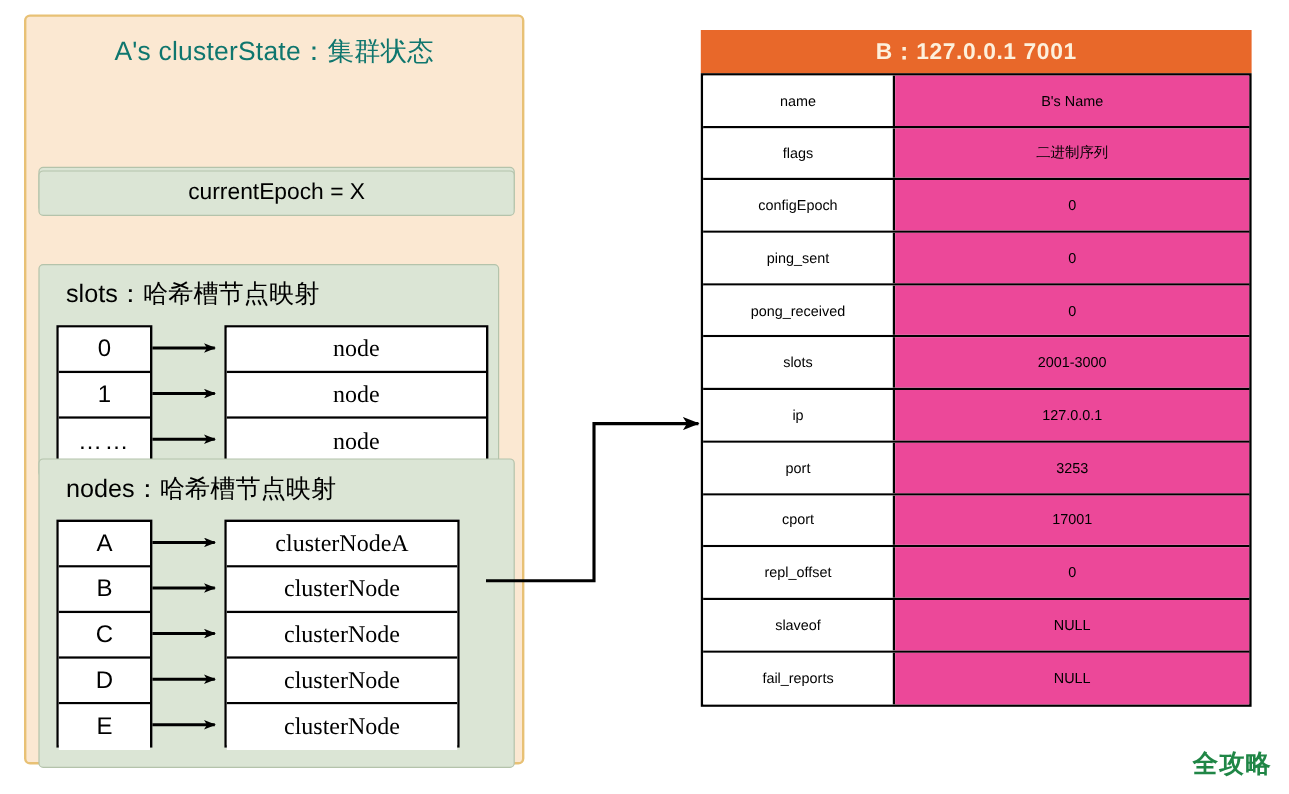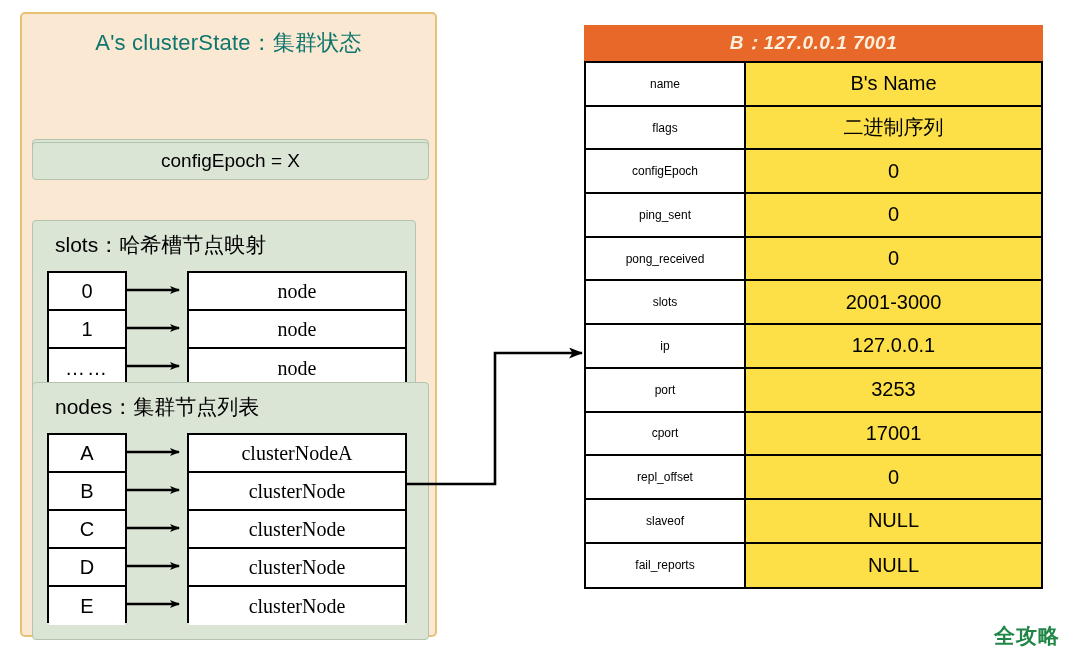--- a/index.html
+++ b/index.html
@@ -157,21 +157,20 @@
     box-sizing: border-box;
     height: 36px;
     background: #e8682a;
     display: flex;
     align-items: center;
     justify-content: center;
     color: #fdf0dc;
     font-size: 19px;
     font-weight: 700;
     letter-spacing: 0.5px;
-    font-style: italic;
   }
   .nt-body {
     box-sizing: border-box;
     border: 2.5px solid #000;
     border-top: 2.5px solid #000;
   }
   .nt-row {
     display: flex;
     height: 43.7px;
     box-sizing: border-box;
@@ -187,22 +186,22 @@
     justify-content: center;
     font-size: 12px;
     background: #ffffff;
   }
   .nt-val {
     flex: 1;
     box-sizing: border-box;
     display: flex;
     align-items: center;
     justify-content: center;
-    font-size: 20px;
-    background: #fde047;
+    font-size: 12px;
+    background: #ec4899;
   }
 
   
   .connector {
     position: absolute;
     left: 400px;
     top: 330px;
     width: 200px;
     height: 180px;
     overflow: visible;
@@ -226,21 +225,21 @@
 
 <div class="cluster-panel">
 
   <div class="cluster-title">A's clusterState：集群状态</div>
 
   <div class="green-box box-myself">
     <div class="row-label">myself</div>
   </div>
 
   <div class="green-box box-epoch">
-    <div class="row-label">configEpoch = X</div>
+    <div class="row-label">currentEpoch = X</div>
   </div>
 
   <div class="green-box box-slots">
     <div class="group-heading">slots：哈希槽节点映射</div>
 
     <div class="idx-col" style="left:14px; top:50px; width:80px; height:114px;">
       <div class="idx-cell" style="height:38px;">
           <span>0</span>
         </div>
       <div class="idx-cell" style="height:38px;">
@@ -269,41 +268,41 @@
           <path d="M0,0 L10,4 L0,8 L2.5,4 Z" fill="#000"></path>
         </marker>
       </defs>
       <line x1="0" y1="19" x2="52" y2="19" stroke="#000" stroke-width="2.5" marker-end="url(#ah1)"></line>
       <line x1="0" y1="57" x2="52" y2="57" stroke="#000" stroke-width="2.5" marker-end="url(#ah1)"></line>
       <line x1="0" y1="95" x2="52" y2="95" stroke="#000" stroke-width="2.5" marker-end="url(#ah1)"></line>
     </svg>
   </div>
 
   <div class="green-box box-nodes">
-    <div class="group-heading">nodes：集群节点列表</div>
+    <div class="group-heading">nodes：哈希槽节点映射</div>
 
     <div class="idx-col" style="left:14px; top:50px; width:80px; height:190px;">
       <div class="idx-cell" style="height:38px;">
           <span>A</span>
         </div>
       <div class="idx-cell" style="height:38px;">
           <span>B</span>
         </div>
       <div class="idx-cell" style="height:38px;">
           <span>C</span>
         </div>
       <div class="idx-cell" style="height:38px;">
           <span>D</span>
         </div>
       <div class="idx-cell" style="height:38px;">
           <span>E</span>
         </div>
     </div>
 
-    <div class="val-col" style="left:154px; top:50px; width:220px; height:190px;">
+    <div class="val-col" style="left:154px; top:50px; width:196px; height:190px;">
       <div class="val-cell" style="height:38px;">
           <span>clusterNodeA</span>
         </div>
       <div class="val-cell" style="height:38px;">
           <span>clusterNode</span>
         </div>
       <div class="val-cell" style="height:38px;">
           <span>clusterNode</span>
         </div>
       <div class="val-cell" style="height:38px;">

